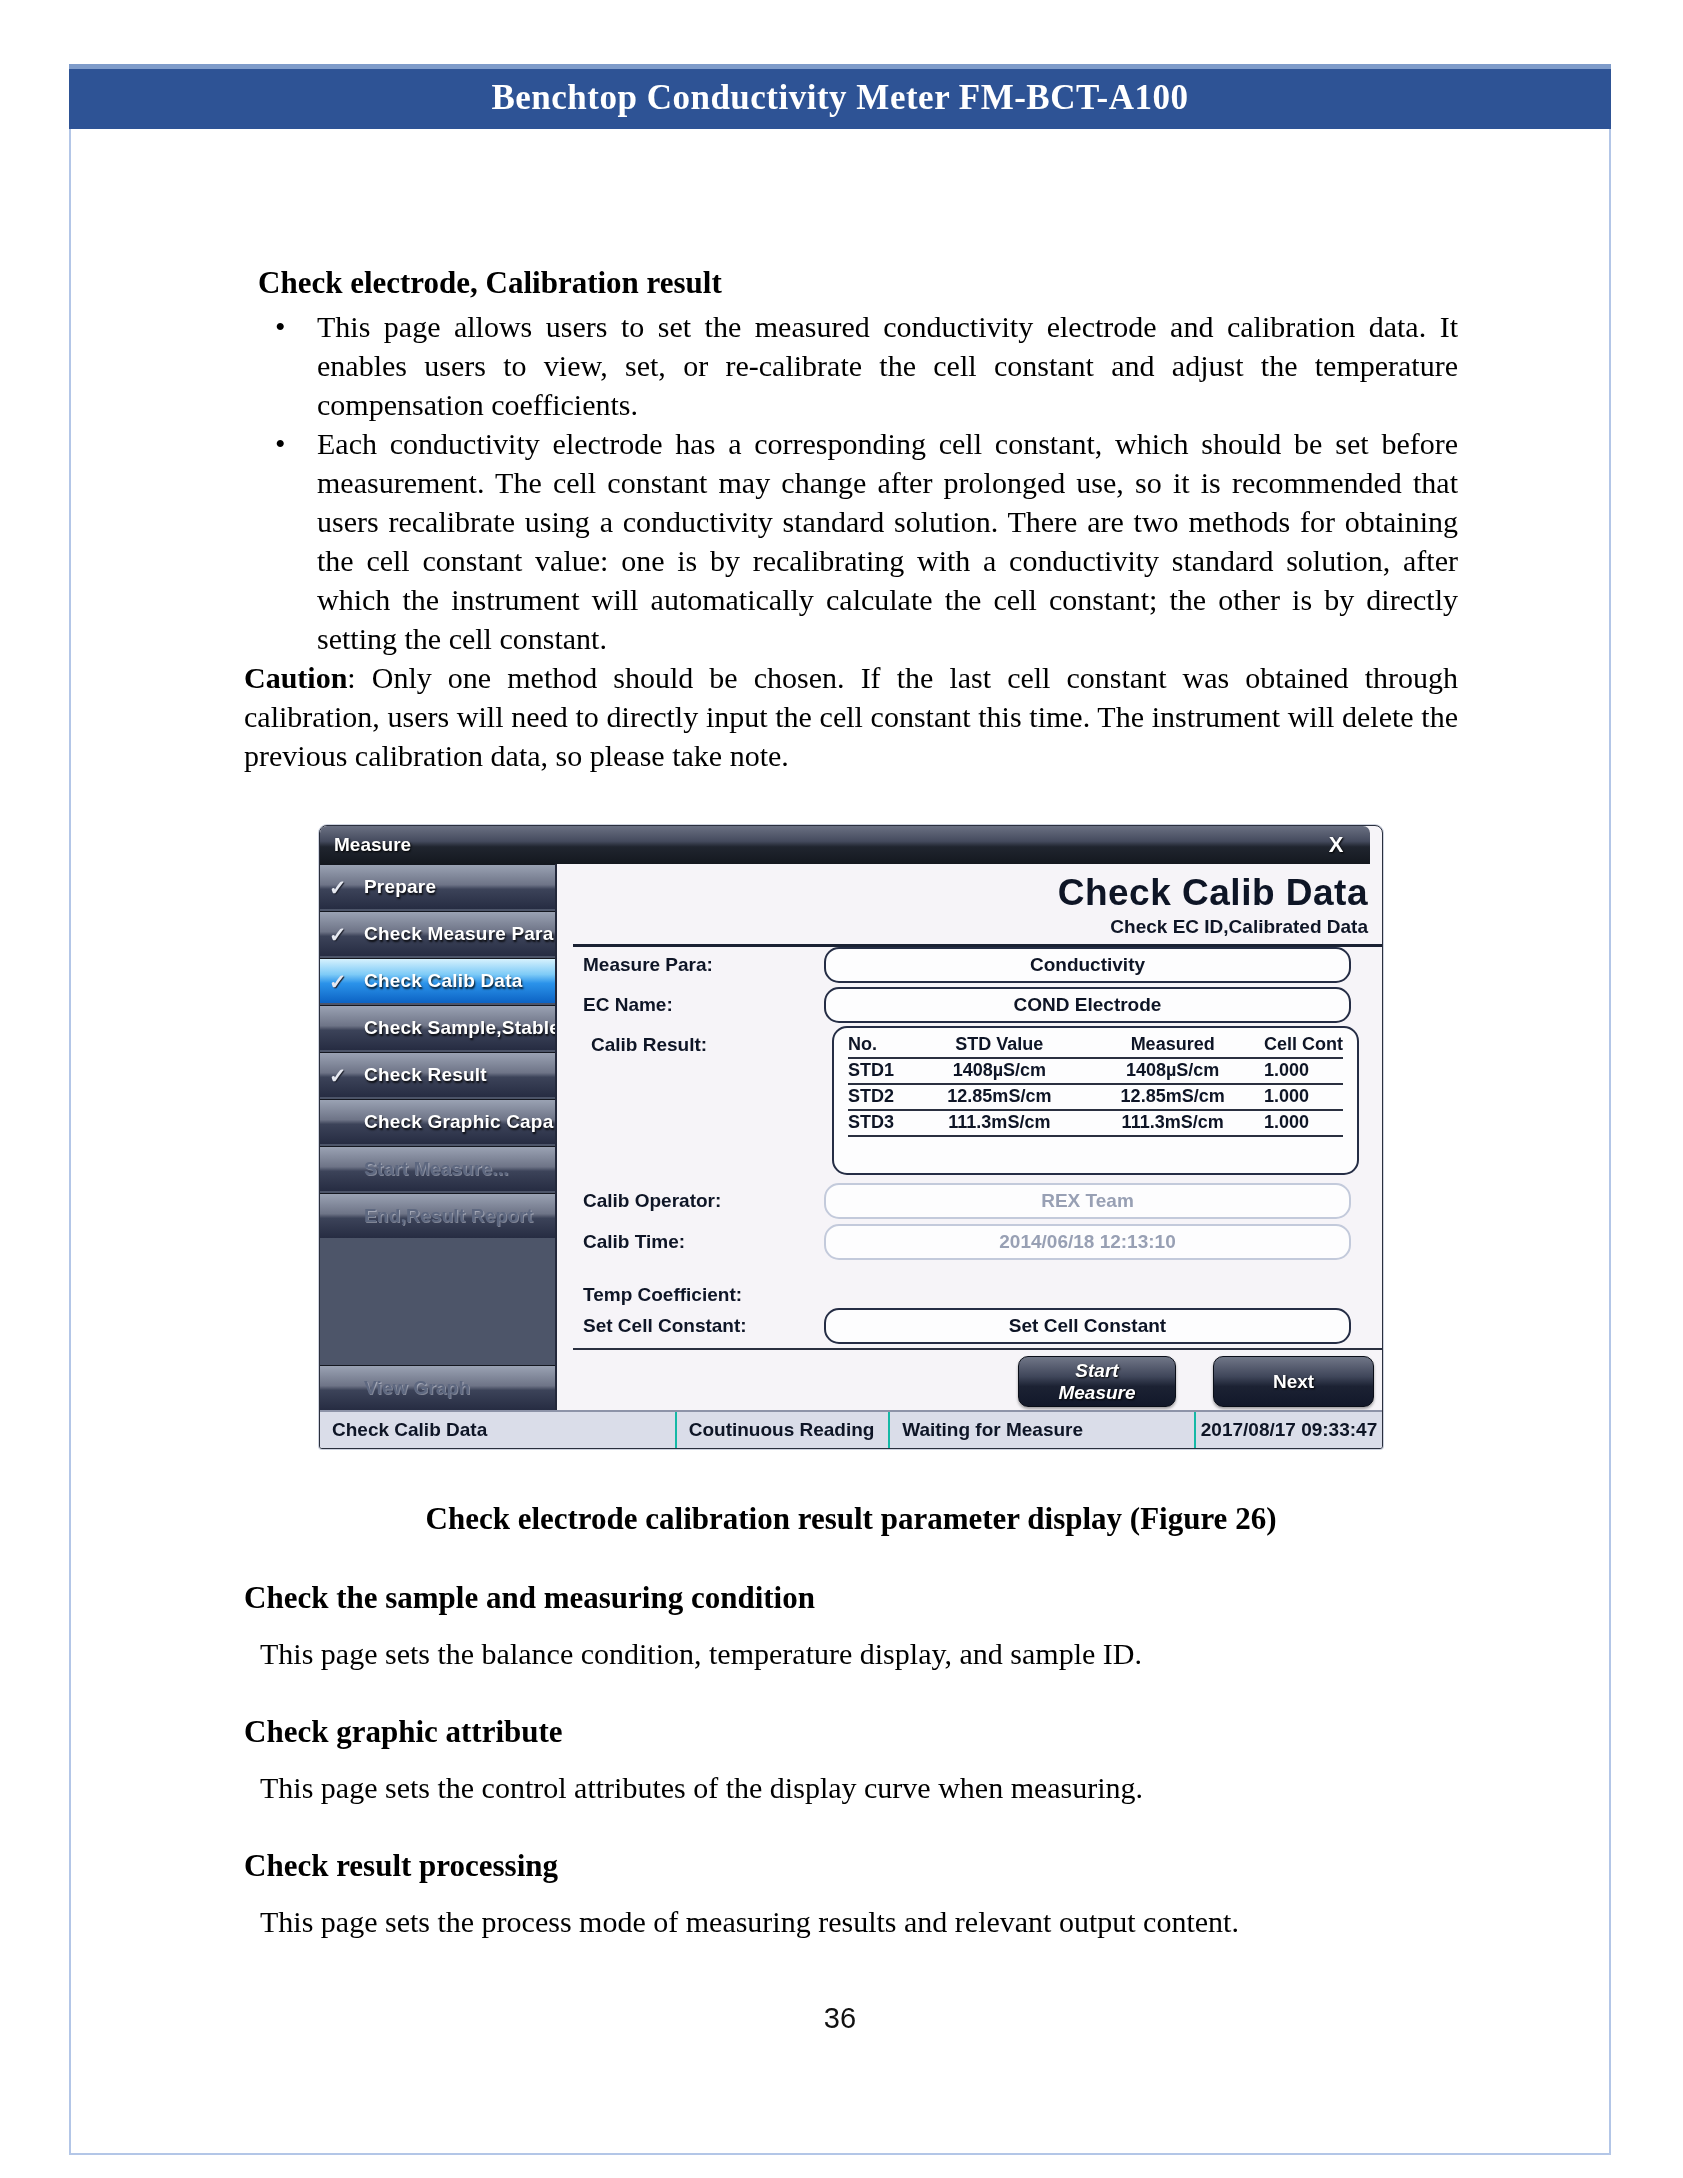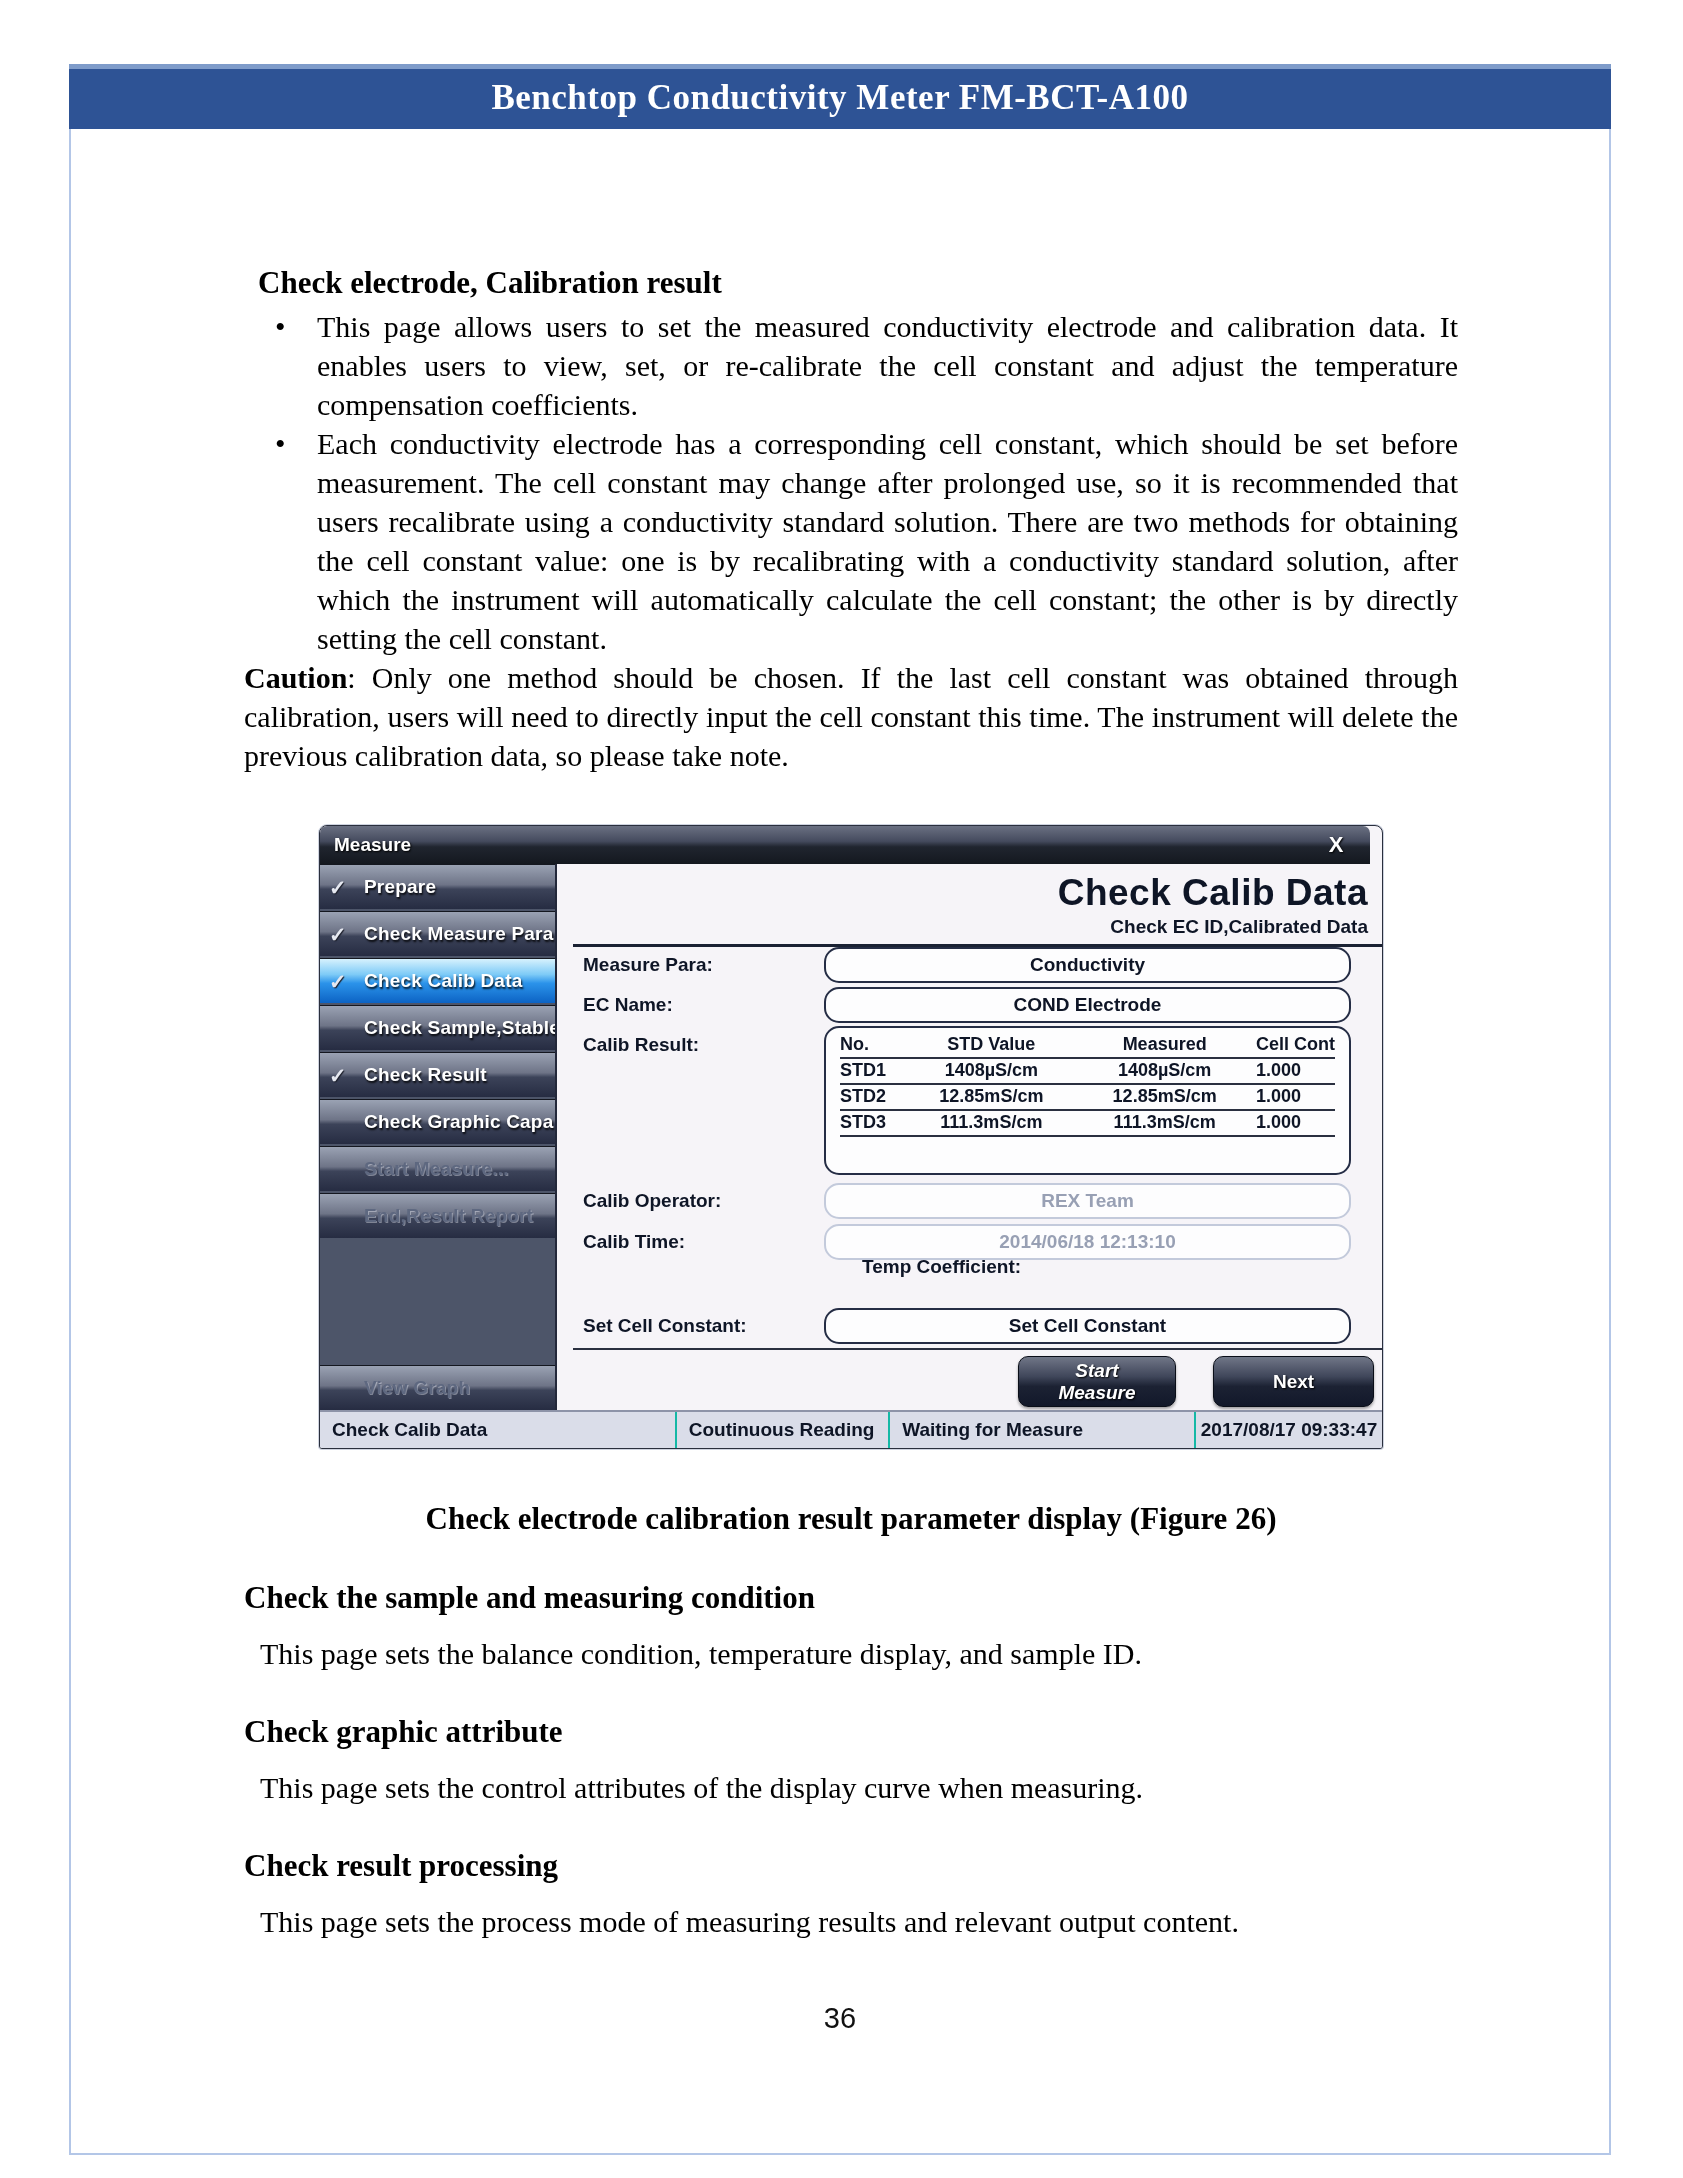--- a/index.html
+++ b/index.html
@@ -63,21 +63,21 @@
   .main-sub{text-align:right;margin:2px 14px 0 0;font-size:19px;font-weight:bold;color:#0e1526;}
   .rule{position:absolute;left:16px;right:0;top:80px;border-top:3px solid #1a2133;}
 
   .frow{position:absolute;left:0;display:flex;align-items:center;width:100%;}
   .flabel{width:267px;padding-left:26px;box-sizing:border-box;font-size:19px;font-weight:bold;color:#0e1526;}
   .pill{width:527px;height:36px;box-sizing:border-box;border:2px solid #252d45;border-radius:15px;
         background:#fdfdfe;text-align:center;font-size:19px;font-weight:bold;color:#0e1526;line-height:32px;}
   .pill.dim{border-color:#c3cadb;color:#98a0b4;}
   .panel{width:527px;height:149px;box-sizing:border-box;border:2px solid #252d45;border-radius:15px;
         background:#fdfdfe;padding:5px 14px;}
-  .frow.top-align{align-items:flex-start;}
+  .frow.top-align{align-items:flex-start;padding-left:8px;}
   .frow.top-align .flabel{margin-top:8px;}
 
   .ctable{width:100%;border-collapse:collapse;font-size:18px;font-weight:bold;color:#0e1526;}
   .ctable th,.ctable td{padding:1px 0 2px 0;white-space:nowrap;}
   .ctable th{border-bottom:2px solid #2a3040;text-align:center;}
   .ctable td{border-bottom:2px solid #2a3040;text-align:center;}
   .ctable .c0{text-align:left;width:71px;}
   .ctable .c1{width:168px;}
   .ctable .c2{width:188px;}
   .ctable .c3{text-align:left;width:75px;}
@@ -219,21 +219,21 @@
     <div class="frow" style="top:319px;">
       <span class="flabel">Calib Operator:</span>
       <div class="pill dim">REX Team</div>
     </div>
 
     <div class="frow" style="top:360px;">
       <span class="flabel">Calib Time:</span>
       <div class="pill dim">2014/06/18 12:13:10</div>
     </div>
 
-    <div class="frow" style="top:392px;flex-direction:column;">
+    <div class="frow" style="top:420px;">
       <span class="flabel">Temp Coefficient:</span>
     </div>
 
     <div class="frow" style="top:444px;">
       <span class="flabel">Set Cell Constant:</span>
       <div class="pill">Set Cell Constant</div>
     </div>
 
     <div class="btn-sep"></div>
     <div class="btn btn-start">

